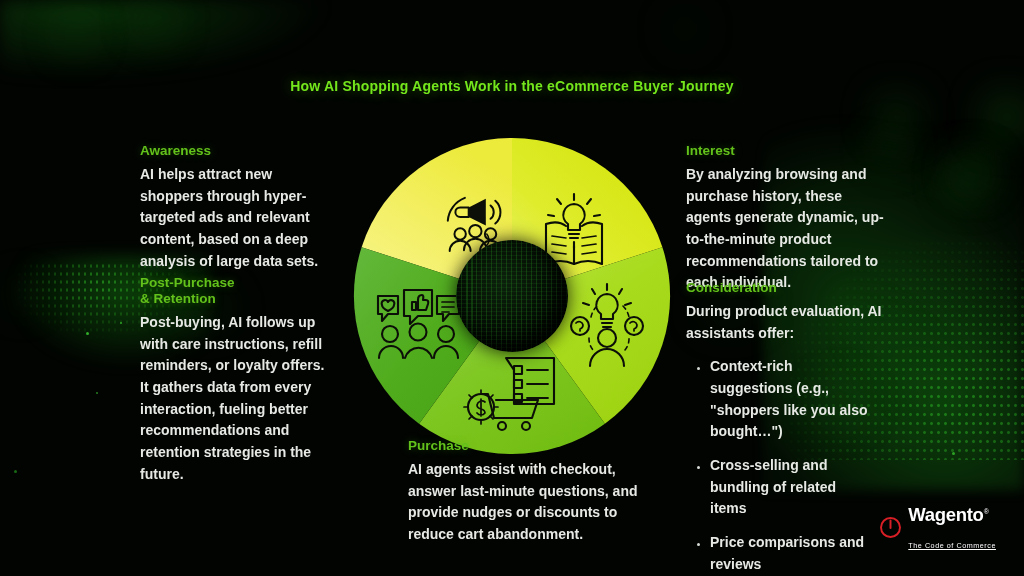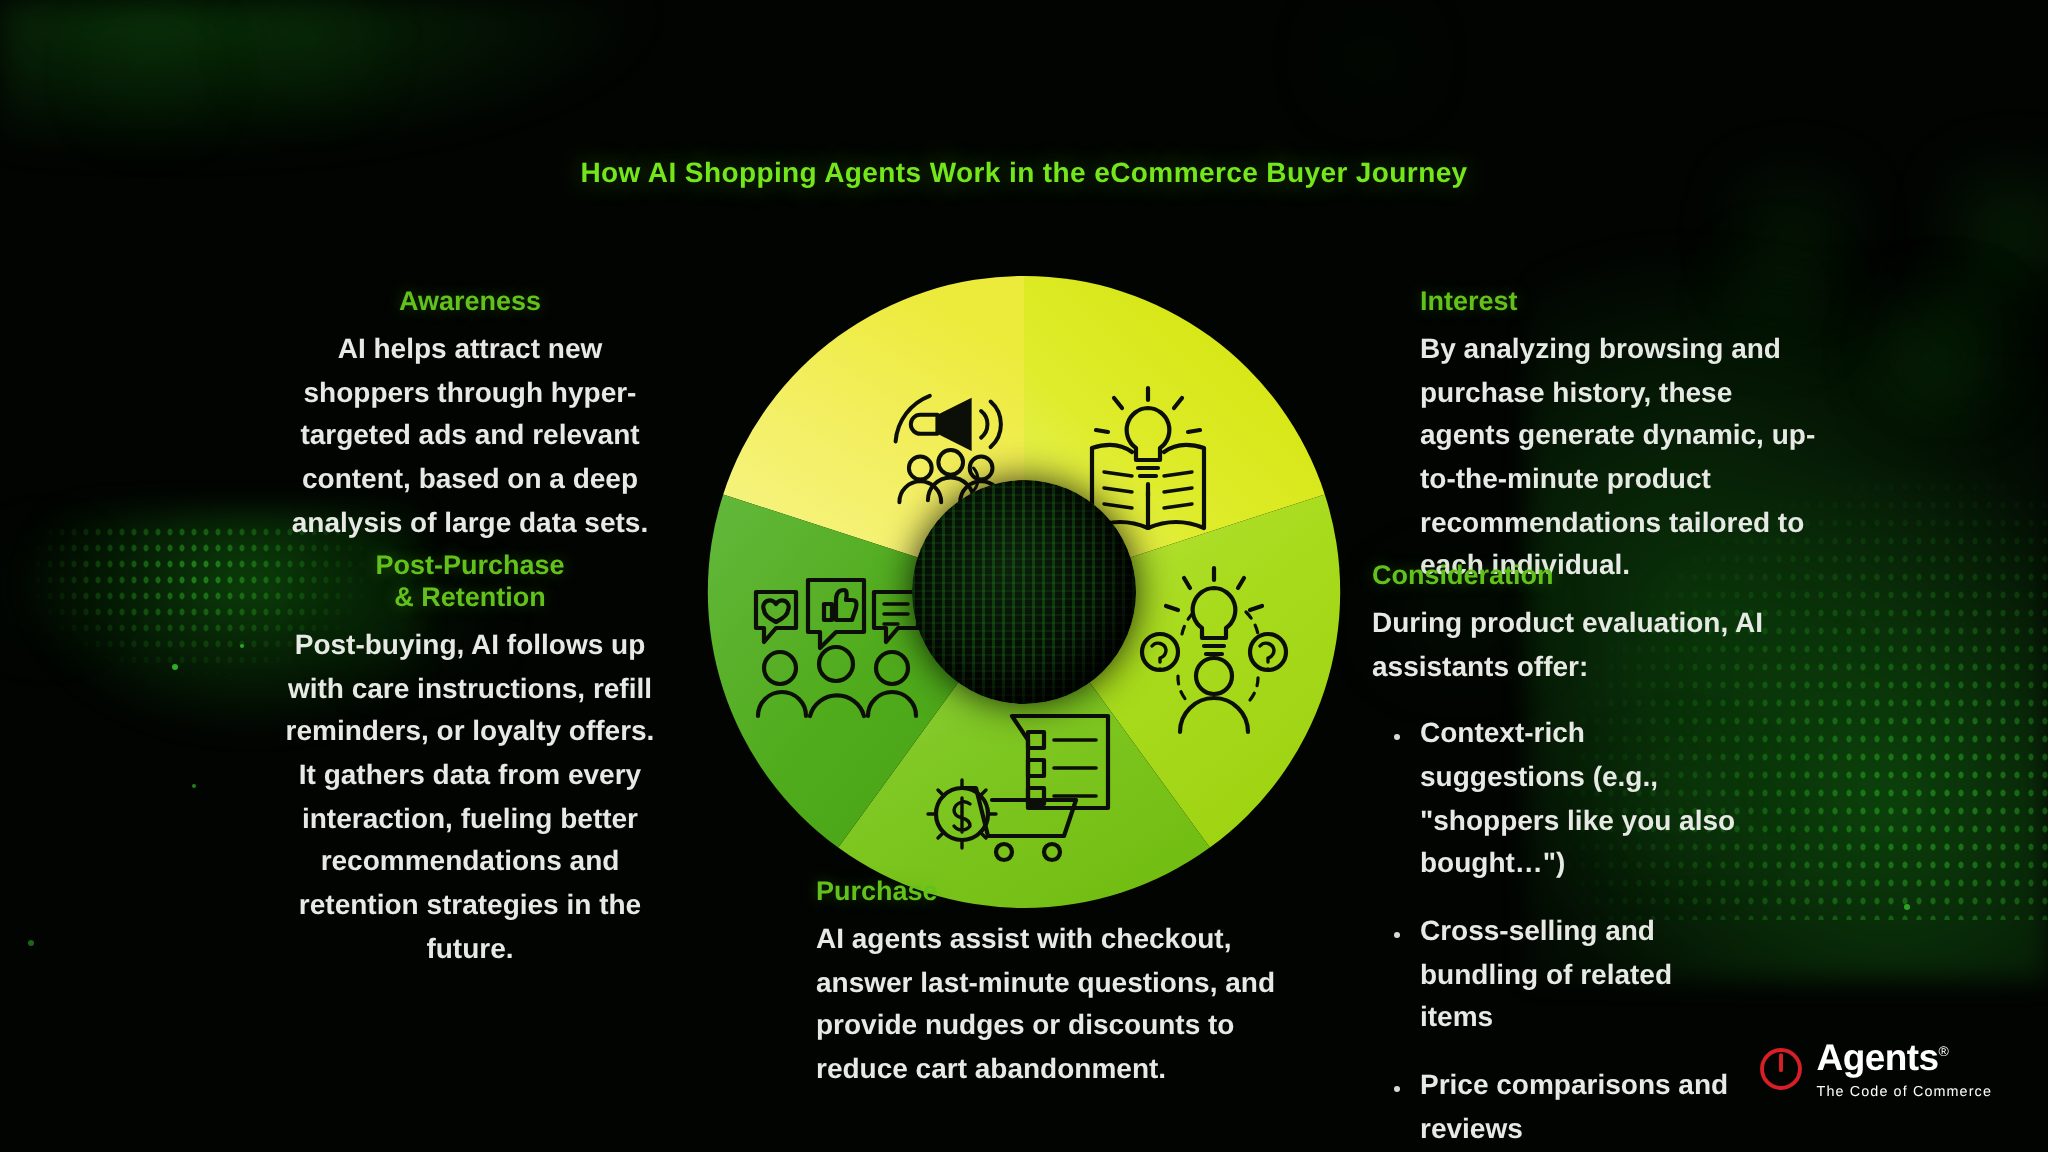--- a/index.html
+++ b/index.html
@@ -71,43 +71,43 @@
 
   
   .block{ position:absolute; }
   .block h2{
     font-size:13.5px; font-weight:bold; color:#62c11a; line-height:1.18;
     margin-bottom:5px; text-shadow:0 0 8px rgba(90,190,25,.35);
   }
   .block p, .block li{
     font-size:14px; line-height:1.55; color:#e6e9e4; font-weight:700;
   }
-  .align-right{ text-align:center; }
+  .align-right{ text-align:left; }
   .align-left{ text-align:left; }
   .block ul{ margin:0 0 0 11px; list-style:disc; }
   .block ul li{ margin:12px; padding-left:1px; }
   .block ul li::marker{ color:#d8dcd6; font-size:8.4px; }
 
   #block-awareness{ left:140px; top:143px; width:190px; }
   #block-post-purchase{ left:140px; top:275px; width:190px; }
-  #block-interest{ left:686px; top:143px; width:198px;margin-left:24px; }
+  #block-interest{ left:686px; top:143px; width:198px; }
   #block-consideration{ left:686px; top:280px; width:200px; }
   #block-purchase{ left:372px; top:438px; width:230px;margin-left:36px; }
 
   
   #logo{ position:absolute; right:28px; bottom:26px; display:flex; align-items:center; gap:6px; }
   #logo-mark{ width:23px; height:23px; flex:0 0 auto; }
   #logo-text-wrap{ display:flex; flex-direction:column; align-items:flex-start; }
   #logo-wordmark{
     font-size:18.5px; font-weight:bold; color:#ffffff; line-height:1;
     letter-spacing:-.3px; position:relative;
   }
   #logo-reg{ font-size:7px; vertical-align:super; font-weight:normal; }
   #logo-tagline{
-    font-size:7.2px; color:#ffffff; letter-spacing:.55px; margin-top:3px; align-self:flex-end;
+    font-size:7.2px; color:#ffffff; letter-spacing:.55px; margin-top:17px; align-self:flex-end;text-decoration:underline;
   }
 </style>
 </head>
 <body>
 
 <div id="bg-layer">
   <div id="bg-top-texture"></div>
   <div id="bg-left-texture"></div>
   <div id="bg-left-dots"></div>
   <div id="bg-right-texture"></div>
@@ -287,17 +287,17 @@
 </div>
 
 <div id="logo">
   <svg id="logo-mark" viewBox="0 0 40 40">
     <circle cx="20" cy="20" r="16.5" fill="none" stroke="#d81f26" stroke-width="3.4"></circle>
     <path d="M20 8 L20 21" stroke="#d81f26" stroke-width="3.4" stroke-linecap="round"></path>
     <path d="M8 6 L33 33" stroke="#020402" stroke-width="4.6" stroke-linecap="round" opacity="0"></path>
   </svg>
   <div id="logo-text-wrap">
     <div id="logo-wordmark">
-      <span>Agents</span><span id="logo-reg">®</span>
+      <span>Wagento</span><span id="logo-reg">®</span>
     </div>
     <div id="logo-tagline">The Code of Commerce</div>
   </div>
 </div>
 
 </body></html>

